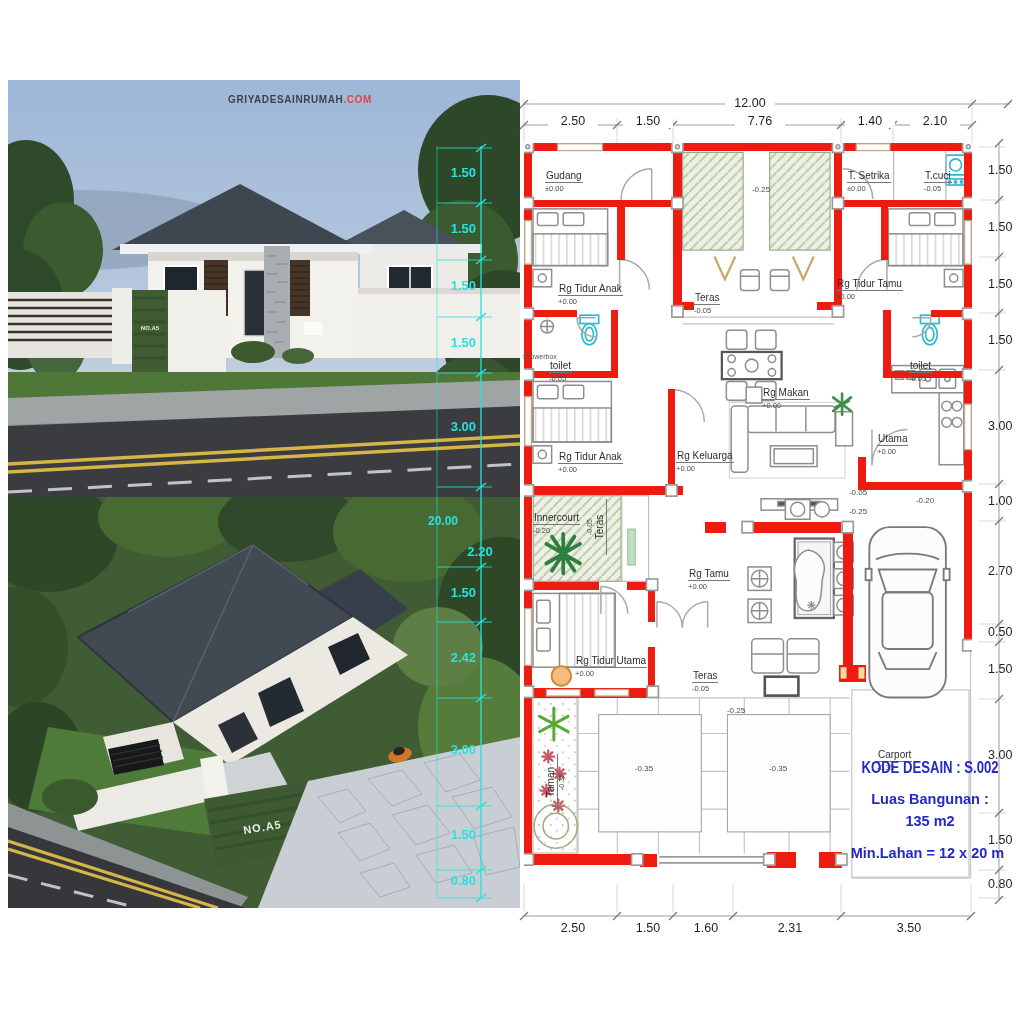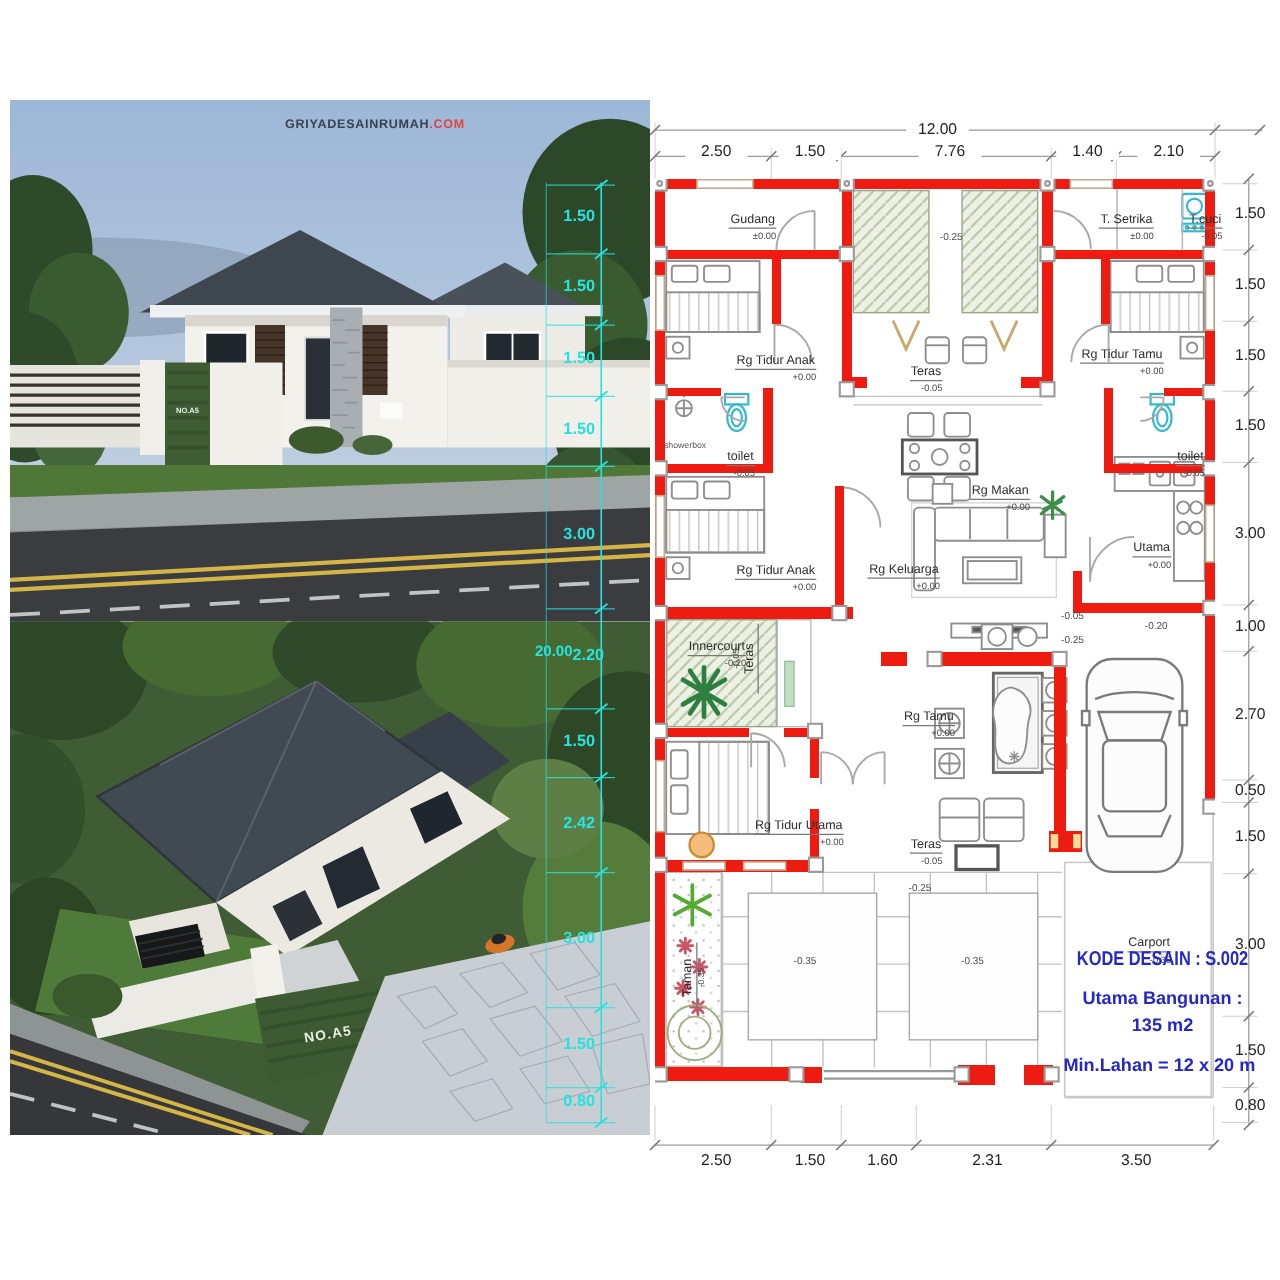--- a/index.html
+++ b/index.html
@@ -9,24 +9,24 @@
   svg{display:block;}
   
   .logo{font-size:10px;font-weight:bold;letter-spacing:.6px;text-align:center;}
   .logo .b1{color:#3a424e;}
   .logo .b2{color:#e04545;}
   
   .dim{font-size:12.5px;color:#1f1f1f;text-align:center;background:#fff;padding:0 3px;line-height:1;}
   .dimr{font-size:12.5px;color:#1f1f1f;text-align:left;line-height:1;}
   
   .cy{font-size:13px;color:#27e2de;text-align:right;line-height:1;font-weight:bold;}
-  .cyl{text-align:left;}
+  .cyl{text-align:center;margin-top:28px;}
   .cybig{font-size:12px;}
   
-  .rlabel{text-align:right;line-height:1.2;}
+  .rlabel{text-align:left;line-height:1.2;}
   .rlabel .nm{font-size:10px;color:#2d2d2d;border-bottom:1px solid #777;padding:0 1px;display:inline-block;}
   .rlabel .lv{font-size:7.5px;color:#4a4a4a;display:block;margin-top:1px;}
   .rlabel.sm .nm{font-size:7px;border-bottom:none;color:#555;}
   .vrot{transform:rotate(-90deg);transform-origin:center center;text-align:center;line-height:1.15;}
   .vrot .nm{font-size:10px;color:#2d2d2d;border-bottom:1px solid #777;display:block;}
   .vrot .lv{font-size:7px;color:#4a4a4a;display:block;}
   .spot{font-size:8px;color:#4a4a4a;text-align:center;line-height:1;}
   
   .info{color:#2428c8;text-align:center;line-height:1;}
   .info.kode{font-size:16px;font-weight:bold;transform:scaleX(.82);transform-origin:center;white-space:nowrap;}
@@ -636,17 +636,17 @@
 
   <div class="abs spot" style="left:736px;top:186px;width:50px">-0.25</div>
   <div class="abs spot" style="left:838px;top:489px;width:40px">-0.05</div>
   <div class="abs spot" style="left:838px;top:508px;width:40px">-0.25</div>
   <div class="abs spot" style="left:905px;top:497px;width:40px">-0.20</div>
   <div class="abs spot" style="left:716px;top:707px;width:40px">-0.25</div>
   <div class="abs spot" style="left:624px;top:765px;width:40px">-0.35</div>
   <div class="abs spot" style="left:758px;top:765px;width:40px">-0.35</div>
 
   <div class="abs info kode" style="left:835px;top:760px;width:190px">KODE DESAIN : S.002</div>
-  <div class="abs info b14" style="left:845px;top:792px;width:170px">Utama Bangunan :</div>
+  <div class="abs info b14" style="left:845px;top:792px;width:170px">Luas Bangunan :</div>
   <div class="abs info b14" style="left:845px;top:814px;width:170px">135 m2</div>
   <div class="abs info b14" style="left:830px;top:846px;width:195px">Min.Lahan = 12 x 20 m</div>
 
 </div>
 
 </body></html>

